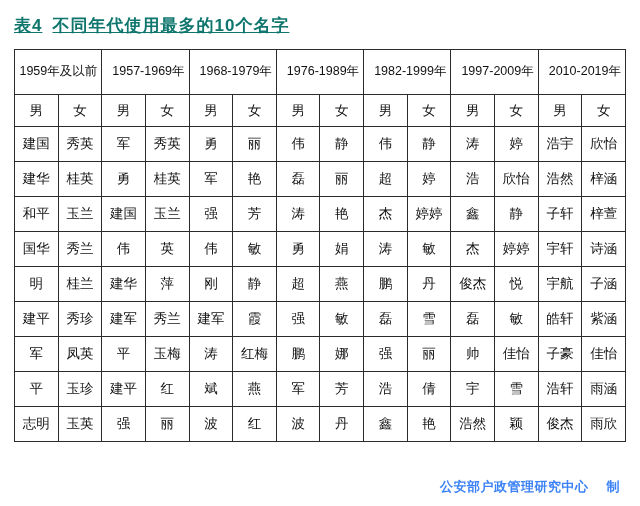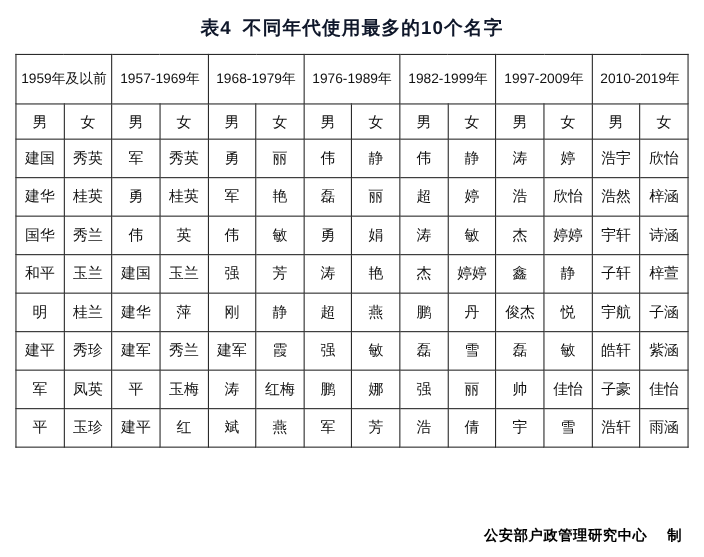--- a/index.html
+++ b/index.html
@@ -15,27 +15,28 @@
     overflow: hidden;
   }
   .page {
     width: 640px;
     height: 506px;
     position: relative;
     box-sizing: border-box;
     padding: 0 14px;
   }
   .title {
-    text-align: center;
+    text-align: left;
     font-size: 17px;
     font-weight: bold;
     letter-spacing: 1px;
     padding-top: 14px;
     padding-bottom: 12px;
-    color: #0f172a;
+    color: #0f766e;
+    text-decoration: underline;
   }
   .title .tnum {
     margin-right: 10px;
   }
   table.names {
     width: 612px;
     border-collapse: collapse;
     table-layout: fixed;
     margin: 0 auto;
   }
@@ -44,37 +45,37 @@
     text-align: center;
     vertical-align: middle;
     font-weight: normal;
     color: #111;
   }
   tr.decade-row th {
     height: 40px;
     font-size: 12.5px;
     line-height: 1.25;
     padding: 2px 4px;
-    text-align: center;
+    text-align: right;
   }
   tr.gender-row th {
     height: 29px;
     font-size: 13.5px;
   }
   tbody td {
     height: 32px;
     font-size: 13.5px;
   }
   .footer {
     position: absolute;
     right: 20px;
     bottom: 10px;
     font-size: 13px;
     font-weight: bold;
-    color: #000000;
+    color: #3b82f6;
     letter-spacing: 0.5px;
   }
   .footer .sep {
     display: inline-block;
     width: 18px;
   }
 </style>
 </head>
 <body>
 
@@ -139,50 +140,50 @@
         <td>磊</td>
         <td>丽</td>
         <td>超</td>
         <td>婷</td>
         <td>浩</td>
         <td>欣怡</td>
         <td>浩然</td>
         <td>梓涵</td>
       </tr>
       <tr>
+        <td>和平</td>
+        <td>玉兰</td>
+        <td>建国</td>
+        <td>玉兰</td>
+        <td>强</td>
+        <td>芳</td>
+        <td>涛</td>
+        <td>艳</td>
+        <td>杰</td>
+        <td>婷婷</td>
+        <td>鑫</td>
+        <td>静</td>
+        <td>子轩</td>
+        <td>梓萱</td>
+      </tr>
+      <tr>
         <td>国华</td>
         <td>秀兰</td>
         <td>伟</td>
         <td>英</td>
         <td>伟</td>
         <td>敏</td>
         <td>勇</td>
         <td>娟</td>
         <td>涛</td>
         <td>敏</td>
         <td>杰</td>
         <td>婷婷</td>
         <td>宇轩</td>
         <td>诗涵</td>
-      </tr>
-      <tr>
-        <td>和平</td>
-        <td>玉兰</td>
-        <td>建国</td>
-        <td>玉兰</td>
-        <td>强</td>
-        <td>芳</td>
-        <td>涛</td>
-        <td>艳</td>
-        <td>杰</td>
-        <td>婷婷</td>
-        <td>鑫</td>
-        <td>静</td>
-        <td>子轩</td>
-        <td>梓萱</td>
       </tr>
       <tr>
         <td>明</td>
         <td>桂兰</td>
         <td>建华</td>
         <td>萍</td>
         <td>刚</td>
         <td>静</td>
         <td>超</td>
         <td>燕</td>
@@ -234,20 +235,36 @@
         <td>燕</td>
         <td>军</td>
         <td>芳</td>
         <td>浩</td>
         <td>倩</td>
         <td>宇</td>
         <td>雪</td>
         <td>浩轩</td>
         <td>雨涵</td>
       </tr>
+      <tr>
+        <td>志明</td>
+        <td>玉英</td>
+        <td>强</td>
+        <td>丽</td>
+        <td>波</td>
+        <td>红</td>
+        <td>波</td>
+        <td>丹</td>
+        <td>鑫</td>
+        <td>艳</td>
+        <td>浩然</td>
+        <td>颖</td>
+        <td>俊杰</td>
+        <td>雨欣</td>
+      </tr>
     </tbody>
   </table>
 
   <div class="footer">
     <span>公安部户政管理研究中心</span><span class="sep"></span><span>制</span>
   </div>
 
 </div>
 
 </body></html>

